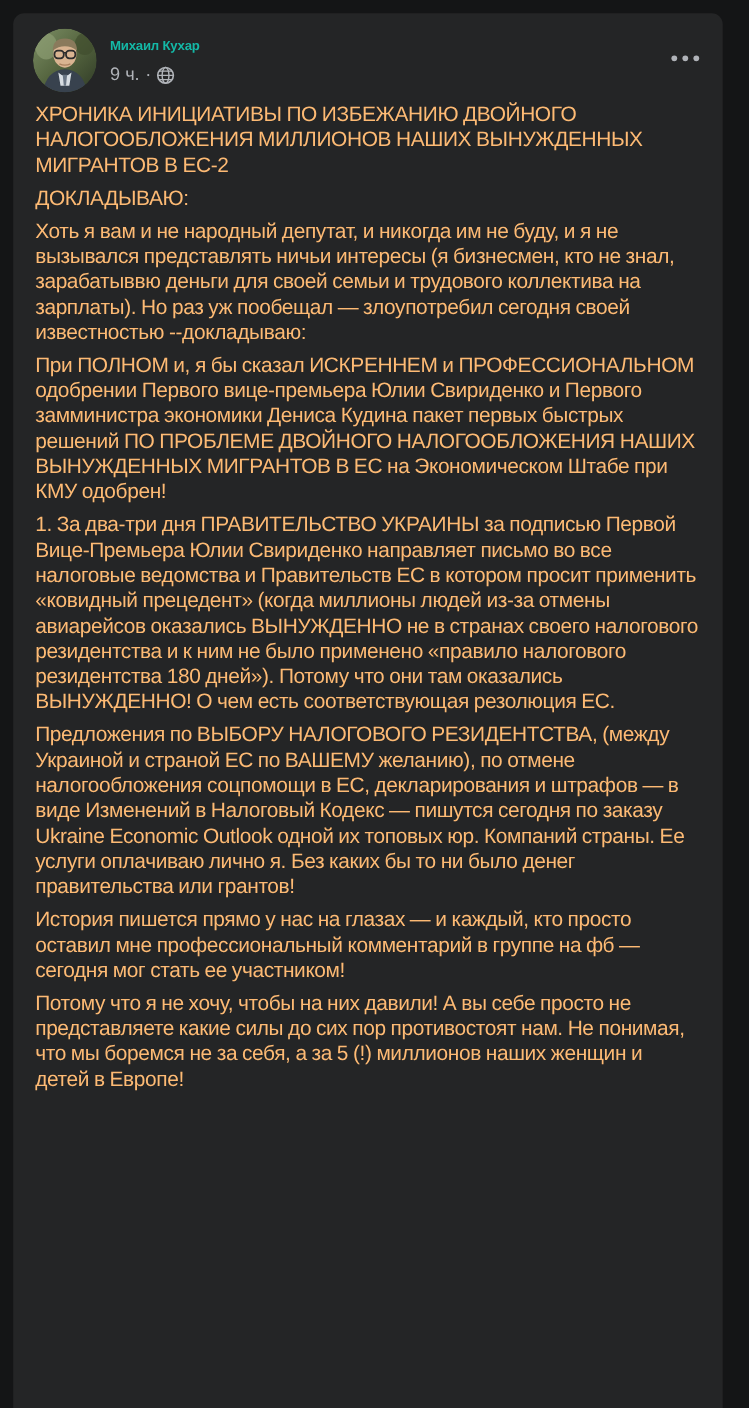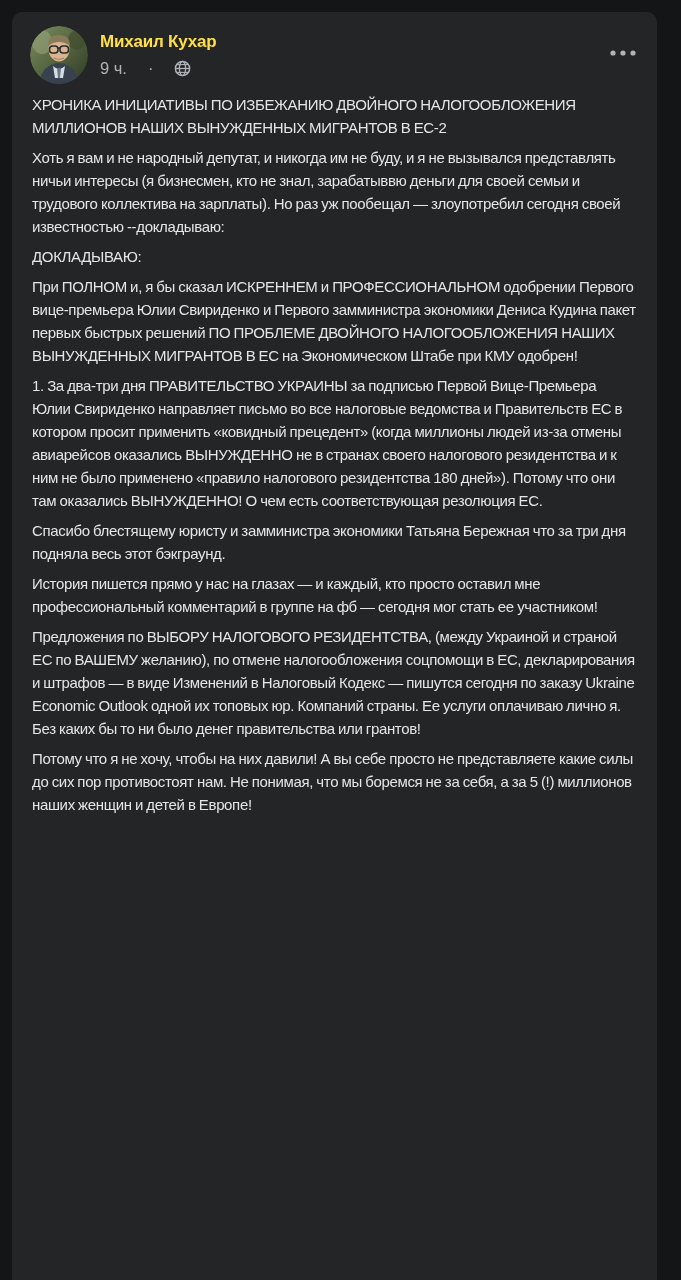--- a/index.html
+++ b/index.html
@@ -31,31 +31,31 @@
     cursor: pointer;
   }
   .avatar-wrap svg { display: block; }
   .header-main {
     margin-left: 12px;
     padding-top: 3px;
     flex: 1 1 auto;
     min-width: 0;
   }
   .author-name {
-    color: #fde047;
-    font-size: 17px;
+    color: #14b8a6;
+    font-size: 12px;
     font-weight: 700;
     line-height: 25px;
     letter-spacing: -0.2px;
     cursor: pointer;
   }
   .post-meta {
     display: flex;
     align-items: center;
-    gap: 21px;
+    gap: 5px;
     margin-top: 4px;
     color: #b0b3b8;
     font-size: 16.5px;
     line-height: 20px;
   }
   .meta-sep { color: #b0b3b8; }
   .globe { display: inline-flex; align-items: center; }
   .menu-button {
     margin-left: auto;
     margin-top: 18px;
@@ -63,22 +63,22 @@
     border: none;
     background: transparent;
     cursor: pointer;
     display: inline-flex;
   }
   .post-text {
     padding: 9px 20px 18px 20px;
   }
   .post-text p {
     margin: 0 0 7px 0;
-    color: #e5e5e5;
-    font-size: 15px;
+    color: #fdba74;
+    font-size: 19px;
     line-height: 23px;
     letter-spacing: -0.35px;
     word-spacing: -0.5px;
   }
 </style>
 </head>
 <body>
 
 <div class="post-card">
 
@@ -135,23 +135,22 @@
         <circle cx="4" cy="5" r="2.6" fill="#b0b3b8"></circle>
         <circle cx="14" cy="5" r="2.6" fill="#b0b3b8"></circle>
         <circle cx="24" cy="5" r="2.6" fill="#b0b3b8"></circle>
       </svg>
     </button>
 
   </div>
 
   <div class="post-text">
       <p>ХРОНИКА ИНИЦИАТИВЫ ПО ИЗБЕЖАНИЮ ДВОЙНОГО НАЛОГООБЛОЖЕНИЯ МИЛЛИОНОВ НАШИХ ВЫНУЖДЕННЫХ МИГРАНТОВ В ЕС-2</p>
+      <p>ДОКЛАДЫВАЮ:</p>
       <p>Хоть я вам и не народный депутат, и никогда им не буду, и я не вызывался представлять ничьи интересы (я бизнесмен, кто не знал, зарабатыввю деньги для своей семьи и трудового коллектива на зарплаты). Но раз уж пообещал — злоупотребил сегодня своей известностью --докладываю:</p>
-      <p>ДОКЛАДЫВАЮ:</p>
       <p>При ПОЛНОМ и, я бы сказал ИСКРЕННЕМ и ПРОФЕССИОНАЛЬНОМ одобрении Первого вице-премьера Юлии Свириденко и Первого замминистра экономики Дениса Кудина пакет первых быстрых решений ПО ПРОБЛЕМЕ ДВОЙНОГО НАЛОГООБЛОЖЕНИЯ НАШИХ ВЫНУЖДЕННЫХ МИГРАНТОВ В ЕС на Экономическом Штабе при КМУ одобрен!</p>
       <p>1. За два-три дня ПРАВИТЕЛЬСТВО УКРАИНЫ за подписью Первой Вице-Премьера Юлии Свириденко направляет письмо во все налоговые ведомства и Правительств ЕС в котором просит применить «ковидный прецедент» (когда миллионы людей из-за отмены авиарейсов оказались ВЫНУЖДЕННО не в странах своего налогового резидентства и к ним не было применено «правило налогового резидентства 180 дней»). Потому что они там оказались ВЫНУЖДЕННО! О чем есть соответствующая резолюция ЕС.</p>
-      <p>Спасибо блестящему юристу и замминистра экономики Татьяна Бережная что за три дня подняла весь этот бэкграунд.</p>
+      <p>Предложения по ВЫБОРУ НАЛОГОВОГО РЕЗИДЕНТСТВА, (между Украиной и страной ЕС по ВАШЕМУ желанию), по отмене налогообложения соцпомощи в ЕС, декларирования и штрафов — в виде Изменений в Налоговый Кодекс — пишутся сегодня по заказу Ukraine Economic Outlook одной их топовых юр. Компаний страны. Ее услуги оплачиваю лично я. Без каких бы то ни было денег правительства или грантов!</p>
       <p>История пишется прямо у нас на глазах — и каждый, кто просто оставил мне профессиональный комментарий в группе на фб — сегодня мог стать ее участником!</p>
-      <p>Предложения по ВЫБОРУ НАЛОГОВОГО РЕЗИДЕНТСТВА, (между Украиной и страной ЕС по ВАШЕМУ желанию), по отмене налогообложения соцпомощи в ЕС, декларирования и штрафов — в виде Изменений в Налоговый Кодекс — пишутся сегодня по заказу Ukraine Economic Outlook одной их топовых юр. Компаний страны. Ее услуги оплачиваю лично я. Без каких бы то ни было денег правительства или грантов!</p>
       <p>Потому что я не хочу, чтобы на них давили! А вы себе просто не представляете какие силы до сих пор противостоят нам. Не понимая, что мы боремся не за себя, а за 5 (!) миллионов наших женщин и детей в Европе!</p>
     </div>
 
 </div>
 
 </body></html>

